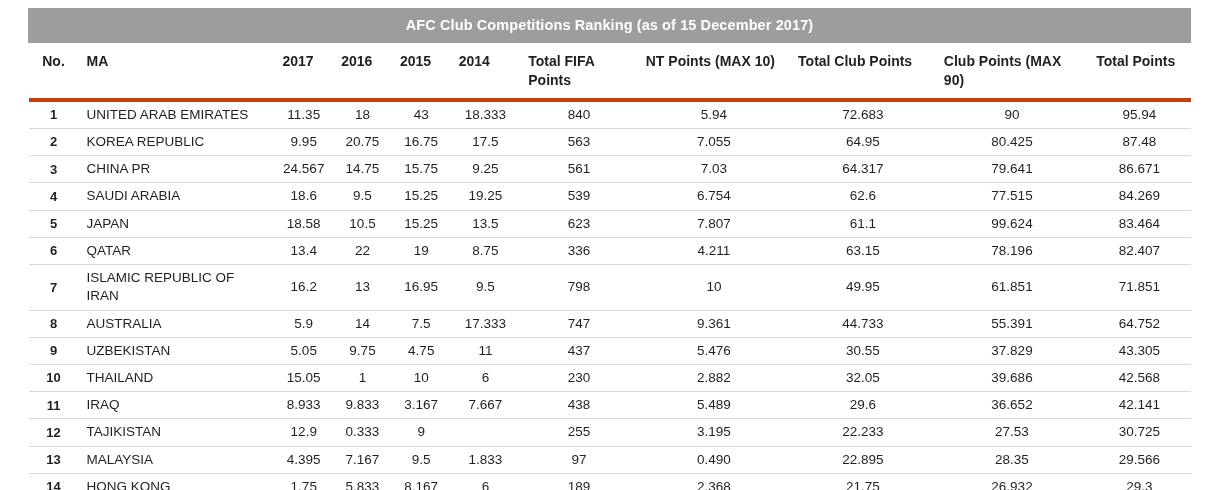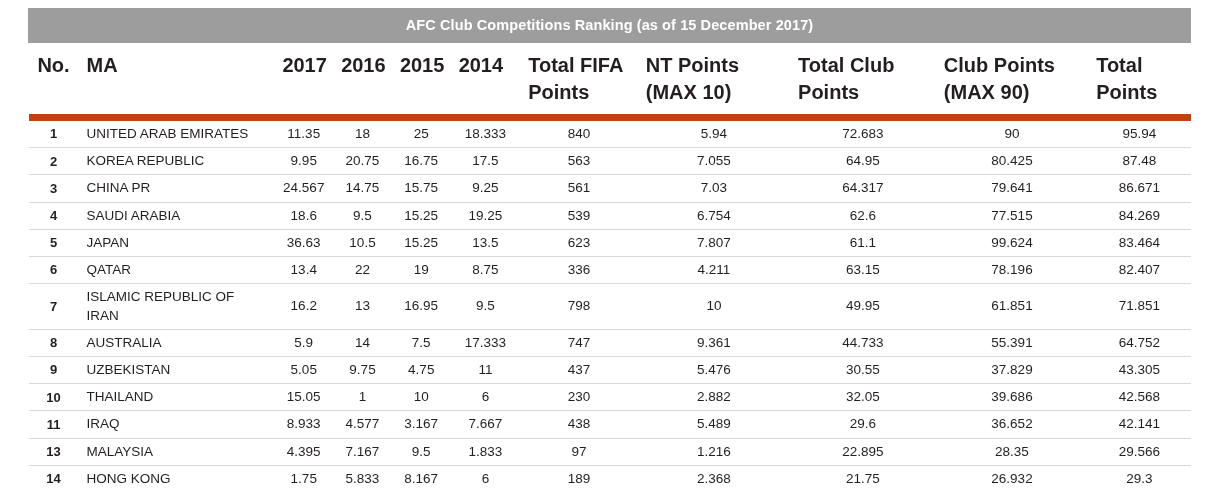--- a/index.html
+++ b/index.html
@@ -31,26 +31,26 @@
     font-size: 14.5px;
     font-weight: bold;
     text-align: center;
     padding: 8px 4px 9px 4px;
     border: 1px solid #9d9d9d;
     letter-spacing: 0.1px;
   }
   thead.head-row th {
     background: #ffffff;
     color: #231f20;
-    font-size: 20px;
+    font-size: 14px;
     font-weight: bold;
     text-align: left;
     vertical-align: top;
     padding: 9px 8px 8px 8px;
-    border-bottom: 7px solid #c2410c;
+    border-bottom: 4px solid #c2410c;
     line-height: 1.35;
   }
   thead.head-row th.c { text-align: center; }
   thead.head-row th.r { text-align: left; }
 
   tbody td {
     font-size: 13.5px;
     padding: 4px 8px;
     border-bottom: 1px solid #d9d9d9;
     line-height: 1.35;
@@ -116,21 +116,21 @@
         <th>Club Points (MAX 90)</th>
         <th>Total Points</th>
       </tr>
     </thead>
     <tbody id="rows-body">
         <tr>
           <td class="no">1</td>
           <td class="ma">UNITED ARAB EMIRATES</td>
           <td class="num">11.35</td>
           <td class="num">18</td>
-          <td class="num">25</td>
+          <td class="num">43</td>
           <td class="num">18.333</td>
           <td class="num">840</td>
           <td class="num">5.94</td>
           <td class="num">72.683</td>
           <td class="num">90</td>
           <td class="num">95.94</td>
         </tr>
         <tr>
           <td class="no">2</td>
           <td class="ma">KOREA REPUBLIC</td>
@@ -166,21 +166,21 @@
           <td class="num">19.25</td>
           <td class="num">539</td>
           <td class="num">6.754</td>
           <td class="num">62.6</td>
           <td class="num">77.515</td>
           <td class="num">84.269</td>
         </tr>
         <tr>
           <td class="no">5</td>
           <td class="ma">JAPAN</td>
-          <td class="num">36.63</td>
+          <td class="num">18.58</td>
           <td class="num">10.5</td>
           <td class="num">15.25</td>
           <td class="num">13.5</td>
           <td class="num">623</td>
           <td class="num">7.807</td>
           <td class="num">61.1</td>
           <td class="num">99.624</td>
           <td class="num">83.464</td>
         </tr>
         <tr>
@@ -245,38 +245,51 @@
           <td class="num">230</td>
           <td class="num">2.882</td>
           <td class="num">32.05</td>
           <td class="num">39.686</td>
           <td class="num">42.568</td>
         </tr>
         <tr>
           <td class="no">11</td>
           <td class="ma">IRAQ</td>
           <td class="num">8.933</td>
-          <td class="num">4.577</td>
+          <td class="num">9.833</td>
           <td class="num">3.167</td>
           <td class="num">7.667</td>
           <td class="num">438</td>
           <td class="num">5.489</td>
           <td class="num">29.6</td>
           <td class="num">36.652</td>
           <td class="num">42.141</td>
         </tr>
         <tr>
+          <td class="no">12</td>
+          <td class="ma">TAJIKISTAN</td>
+          <td class="num">12.9</td>
+          <td class="num">0.333</td>
+          <td class="num">9</td>
+          <td class="num"></td>
+          <td class="num">255</td>
+          <td class="num">3.195</td>
+          <td class="num">22.233</td>
+          <td class="num">27.53</td>
+          <td class="num">30.725</td>
+        </tr>
+        <tr>
           <td class="no">13</td>
           <td class="ma">MALAYSIA</td>
           <td class="num">4.395</td>
           <td class="num">7.167</td>
           <td class="num">9.5</td>
           <td class="num">1.833</td>
           <td class="num">97</td>
-          <td class="num">1.216</td>
+          <td class="num">0.490</td>
           <td class="num">22.895</td>
           <td class="num">28.35</td>
           <td class="num">29.566</td>
         </tr>
         <tr>
           <td class="no">14</td>
           <td class="ma">HONG KONG</td>
           <td class="num">1.75</td>
           <td class="num">5.833</td>
           <td class="num">8.167</td>

